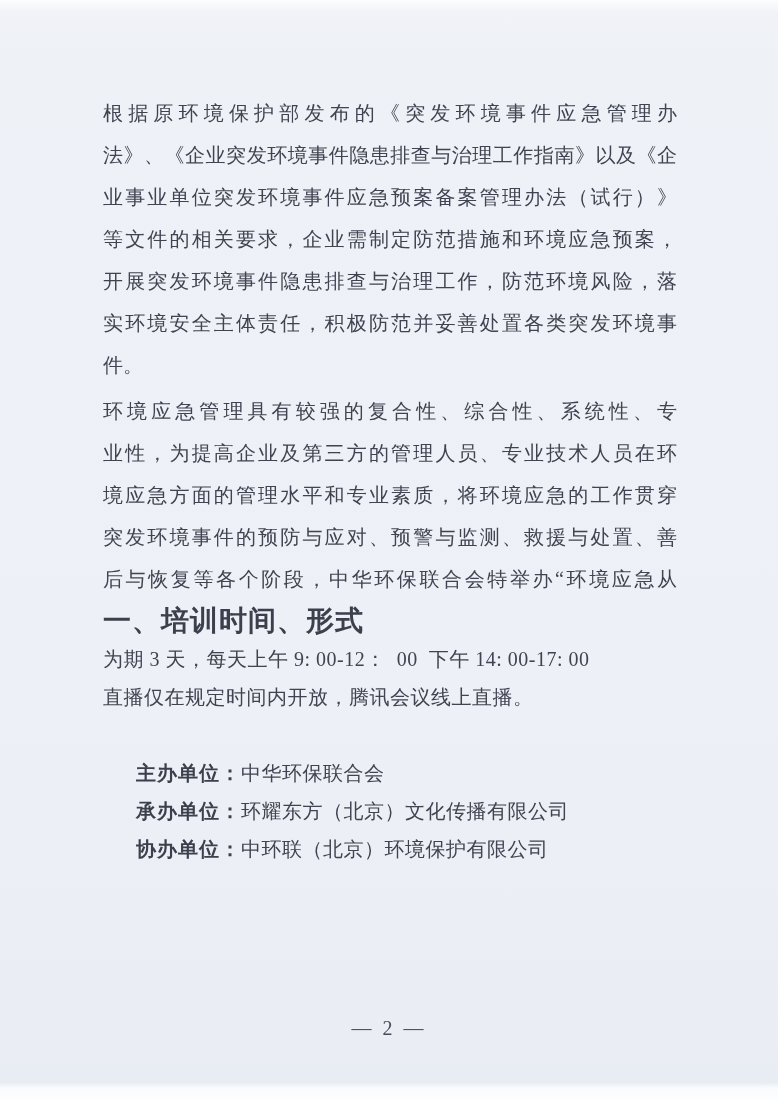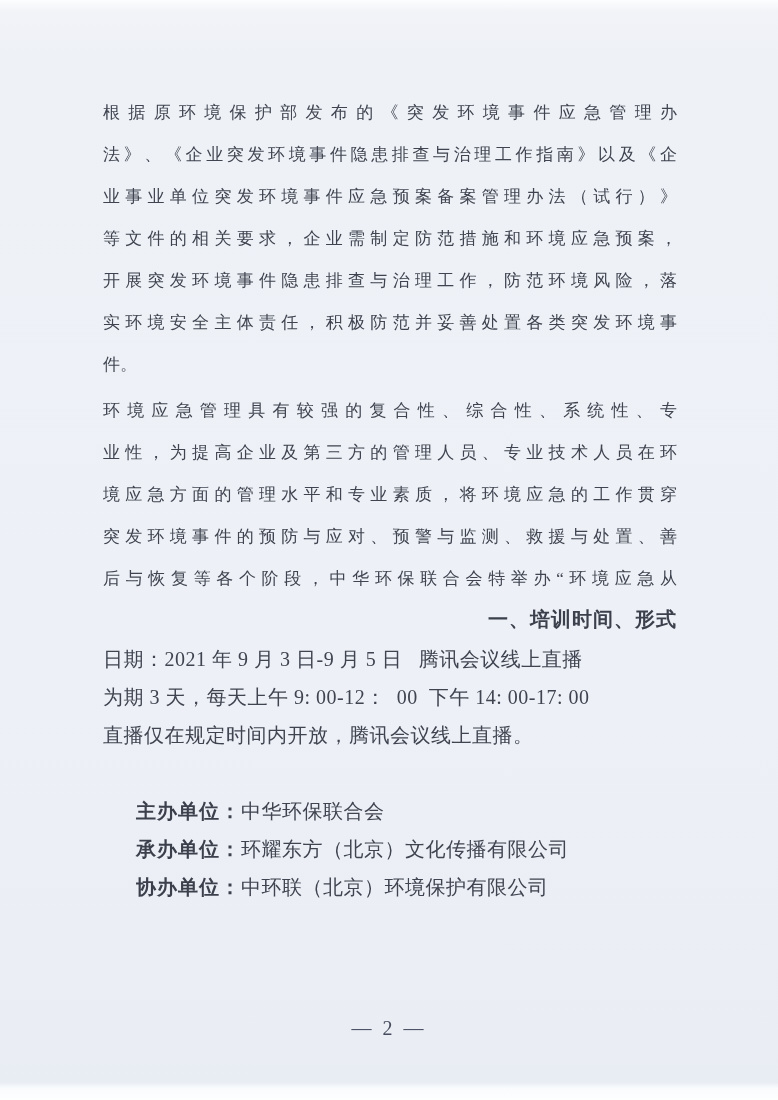--- a/index.html
+++ b/index.html
@@ -28,49 +28,48 @@
     position: absolute;
     left: 103px;
     top: 92px;
     width: 574px;
   }
   .content p, .content h2 {
     margin: 0;
     padding: 0;
   }
   .line {
-    font-size: 17px;
+    font-size: 20px;
     line-height: 42px;
     height: 42px;
   }
   .j {
     text-align: justify;
     text-align-last: justify;
   }
   .last {
     text-align: left;
     text-align-last: left;
   }
   .indent {
     padding-left: 44px;
   }
   .p2-start {
     margin-top: 4px !important;
   }
   .heading {
-    font-family: Liberation Mono, monospace;
+    font-family: Liberation Sans, sans-serif;
     font-weight: 700;
-    font-size: 20px;
+    font-size: 28px;
     line-height: 38px;
     height: 38px;
     padding-left: 44px;
     margin-top: 2px !important;
     letter-spacing: 1px;
     color: #3b404c;
-    text-align: right;
   }
   .sec {
     font-size: 20px;
     line-height: 38px;
     height: 38px;
     padding-left: 44px;
     white-space: pre-wrap;
     letter-spacing: 0.5px;
   }
   .org-label {
@@ -105,21 +104,20 @@
     <p class="line j">实环境安全主体责任，积极防范并妥善处置各类突发环境事</p>
     <p class="line last">件。</p>
 
     <p class="line j indent p2-start">环境应急管理具有较强的复合性、综合性、系统性、专</p>
     <p class="line j">业性，为提高企业及第三方的管理人员、专业技术人员在环</p>
     <p class="line j">境应急方面的管理水平和专业素质，将环境应急的工作贯穿</p>
     <p class="line j">突发环境事件的预防与应对、预警与监测、救援与处置、善</p>
     <p class="line j">后与恢复等各个阶段，中华环保联合会特举办“环境应急从</p>
 
     <h2 class="heading">一、培训时间、形式</h2>
-    <p class="sec">日期：2021 年 9 月 3 日-9 月 5 日   腾讯会议线上直播</p>
     <p class="sec">为期 3 天，每天上午 9: 00-12：  00  下午 14: 00-17: 00</p>
     <p class="sec">直播仅在规定时间内开放，腾讯会议线上直播。</p>
 
     <p class="sec">
       <span class="org-label">主办单位：</span><span>中华环保联合会</span>
     </p>
     <p class="sec">
       <span class="org-label">承办单位：</span><span>环耀东方（北京）文化传播有限公司</span>
     </p>
     <p class="sec">

